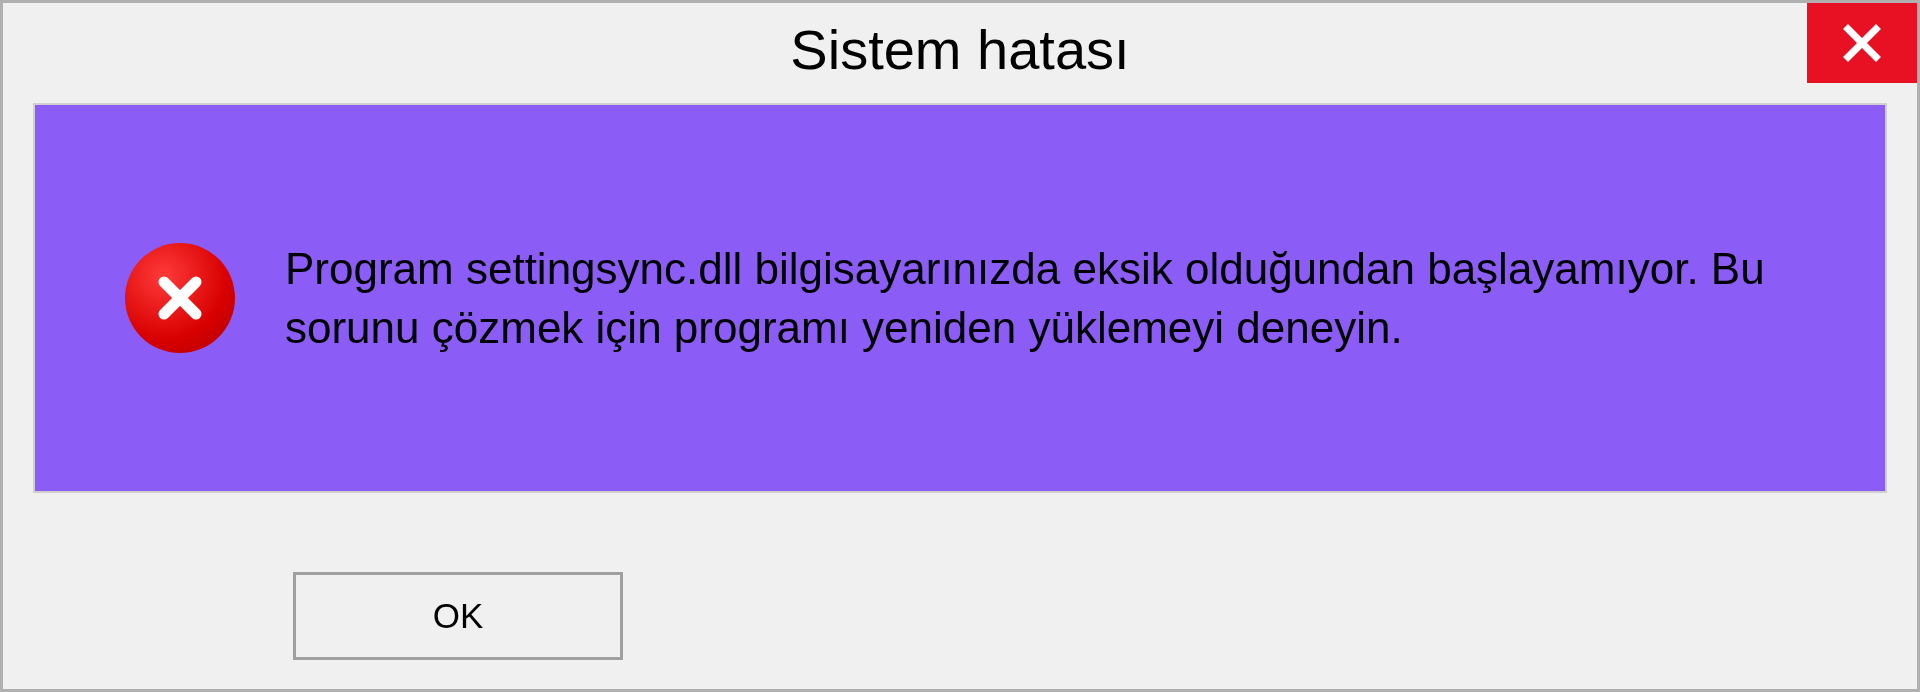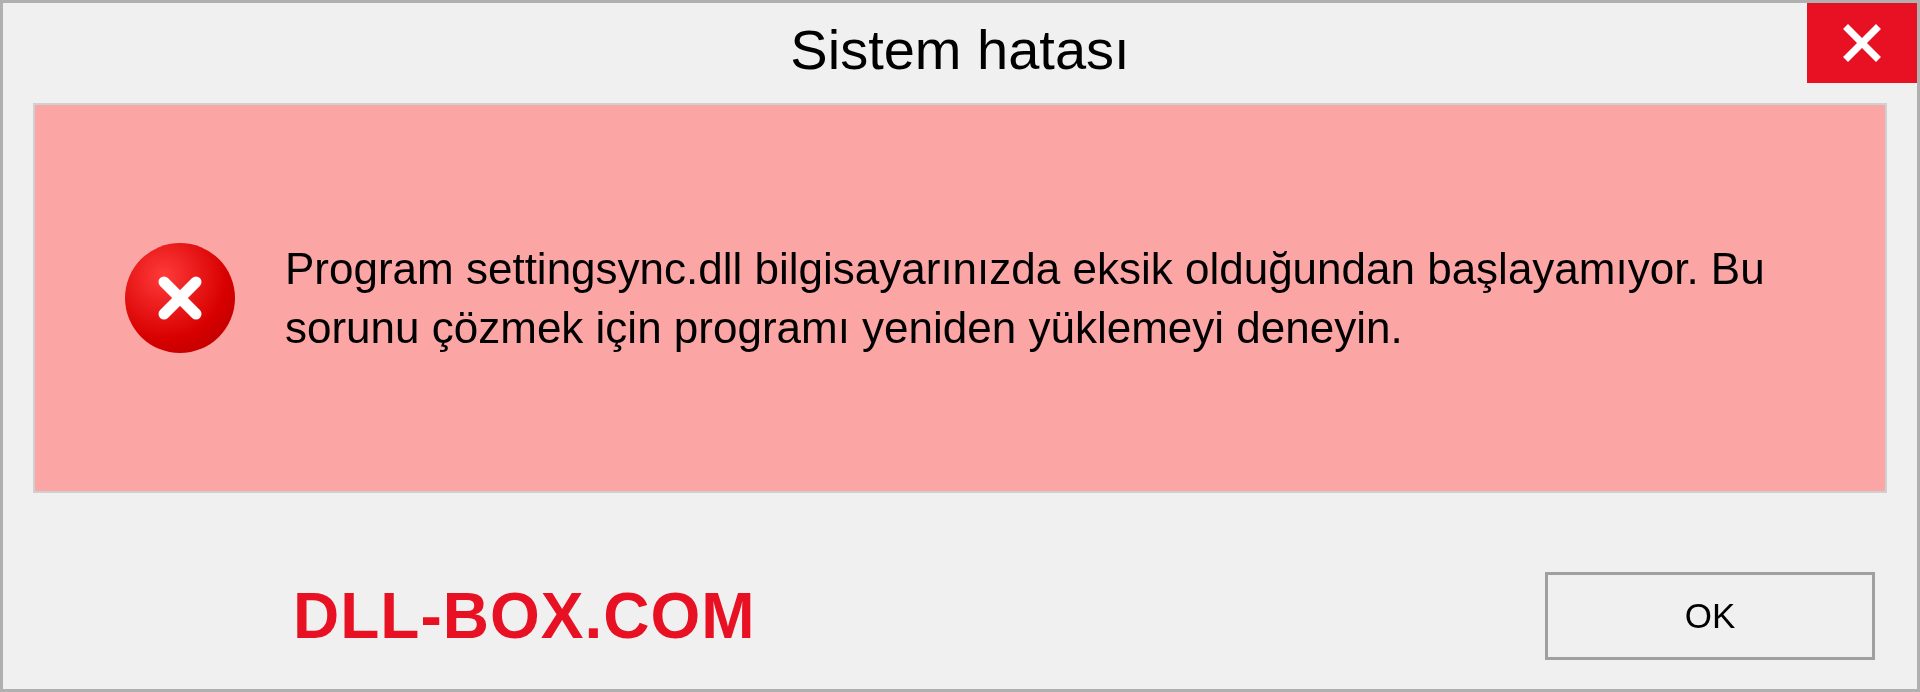--- a/index.html
+++ b/index.html
@@ -45,21 +45,21 @@
     align-items: center;
     justify-content: center;
     cursor: pointer;
   }
   .close-btn svg {
     width: 40px;
     height: 40px;
   }
   .content-panel {
     margin: 8px 30px 0 30px;
-    background: #fca5a5;
+    background: #8b5cf6;
     border: 2px solid #d0d0d0;
     height: 390px;
     display: flex;
     align-items: center;
     padding: 0 50px 0 90px;
   }
   .error-icon-wrap {
     flex-shrink: 0;
     margin-right: 50px;
   }
@@ -136,17 +136,16 @@
         <svg viewBox="0 0 56 56">
           <line x1="12" y1="12" x2="44" y2="44" stroke="#ffffff" stroke-width="11" stroke-linecap="round"></line>
           <line x1="44" y1="12" x2="12" y2="44" stroke="#ffffff" stroke-width="11" stroke-linecap="round"></line>
         </svg>
       </div>
     </div>
     <div class="message">Program settingsync.dll bilgisayarınızda eksik olduğundan başlayamıyor. Bu sorunu çözmek için programı yeniden yüklemeyi deneyin.</div>
   </div>
 
   <div class="footer">
-    <div class="watermark">DLL-BOX.COM</div>
     <button class="ok-btn">OK</button>
   </div>
 
 </div>
 
 </body></html>

